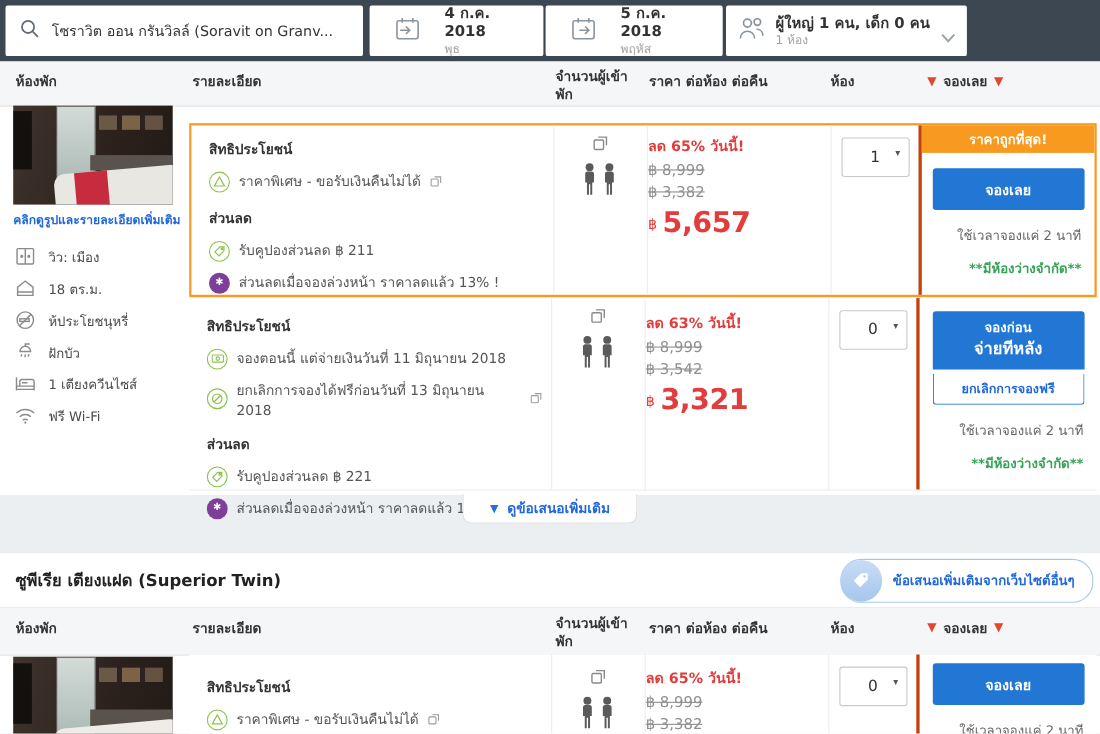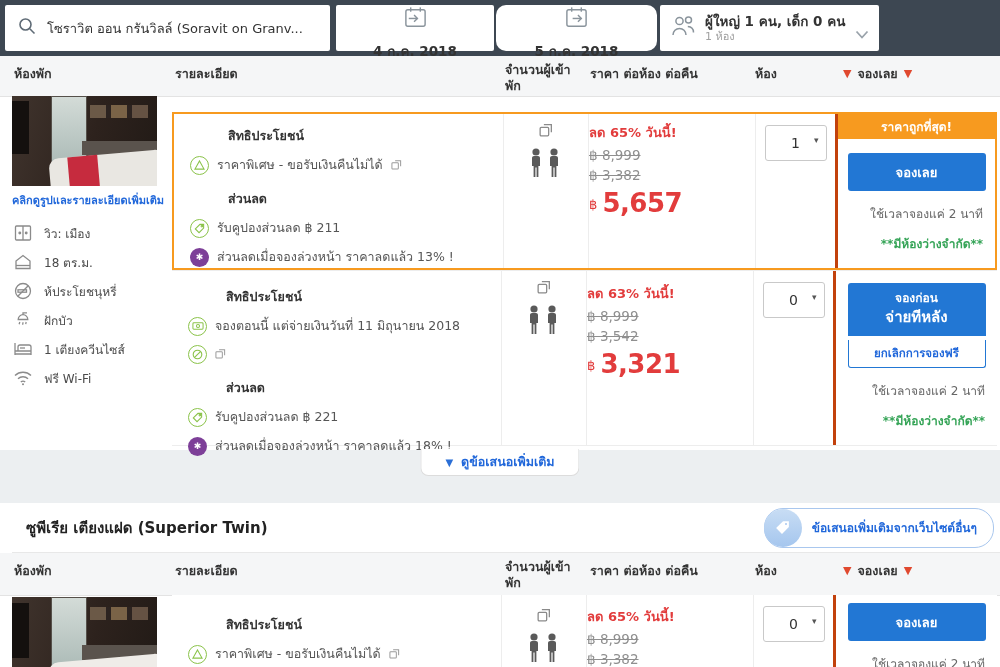--- a/index.html
+++ b/index.html
@@ -3,22 +3,22 @@
 <meta charset="utf-8">
 <style>
   html,body{margin:0;padding:0;background:#e9ecef;font-family:"DejaVu Sans","Liberation Sans",sans-serif;}
   #screen{position:relative;width:1000px;height:667px;overflow:hidden;background:#eceff1;}
 
   
   .topbar{position:absolute;left:0;top:0;width:1000px;height:56px;background:#3d4752;display:flex;align-items:center;padding:0 5px;box-sizing:border-box;}
   .tb-box{background:#fff;height:46px;border-radius:2px;display:flex;align-items:center;box-sizing:border-box;}
   .tb-search{width:325px;padding:0 12px;gap:10px;}
   .tb-search .q{font-size:13px;color:#333;white-space:nowrap;overflow:hidden;}
-  .tb-date{width:158px;margin-left:6px;padding:0 0;gap:9px;flex-direction:column;}
-  .tb-date2{width:161px;margin-left:2px;border-radius:10px;}
+  .tb-date{width:158px;margin-left:6px;padding:0 22px;gap:21px;}
+  .tb-date2{width:161px;margin-left:2px;}
   .tb-col{display:flex;flex-direction:column;line-height:1.25;}
   .tb-col .d1{font-size:13.5px;font-weight:700;color:#333;}
   .tb-col .d2{font-size:11px;color:#a2a2a2;}
   .tb-occ{width:219px;margin-left:3px;padding:0 10px;gap:9px;position:relative;}
   .tb-occ .chev{position:absolute;right:10px;top:19px;}
   .tb-btn{margin-left:3px;width:111px;height:46px;background:#2277d4;border:none;border-radius:2px;color:#fff;font-weight:700;font-size:13.5px;cursor:pointer;font-family:inherit;}
 
   
   .panel1{position:absolute;top:56px;left:0;width:1000px;height:394px;background:#fff;}
   .thead{position:absolute;left:0;right:0;height:40px;background:#f5f6f7;border-bottom:1px solid #e3e3e3;}
@@ -43,21 +43,21 @@
   
   .offer{position:absolute;left:172px;width:825px;background:#fff;display:flex;box-sizing:border-box;}
   .offer1{top:56px;height:158px;border:2px solid #f79a1f;}
   .offer2{top:214px;height:176px;border-top:1px solid #ededed;border-bottom:1px solid #ededed;}
   .offer3{height:120px;width:825px;position:absolute;left:172px;top:92px;display:flex;background:#fff;}
   .c-det{width:329px;box-sizing:border-box;padding:12px 8px 0 16px;}
   .c-occ{width:85px;border-left:1px solid #ededed;box-sizing:border-box;display:flex;flex-direction:column;align-items:center;padding-top:8px;gap:6px;}
   .c-price{width:167px;border-left:1px solid #ededed;box-sizing:border-box;text-align:left;padding:8px 17px 0 0;}
   .c-rooms{width:80px;border-left:1px solid #ededed;box-sizing:border-box;display:flex;justify-content:center;align-items:flex-start;padding-top:11px;}
   .c-book{flex:1;border-left:3px solid #c2410c;box-sizing:border-box;}
-  .det-title{font-size:12.5px;font-weight:700;color:#333;margin-left:38px;}
+  .det-title{font-size:12.5px;font-weight:700;color:#333;}
   .det-line{display:flex;align-items:center;gap:8px;margin-top:9px;font-size:12.5px;color:#555;}
   .gicon{width:19px;height:19px;border-radius:50%;border:1.5px solid #8bc34a;display:flex;align-items:center;justify-content:center;flex:none;box-sizing:border-box;}
   .picon{width:19px;height:19px;border-radius:50%;background:#7d3f98;color:#fff;display:flex;align-items:center;justify-content:center;flex:none;font-size:9px;}
   .mt14{margin-top:14px;}
   .deal{color:#e23c3c;font-size:13px;font-weight:700;}
   .old{color:#8f8f8f;font-size:13.5px;text-decoration:line-through;margin-top:4px;}
   .big{color:#e23c3c;margin-top:5px;white-space:nowrap;}
   .big .cur{font-size:13px;vertical-align:3px;}
   .big .amt{font-size:26px;font-weight:700;letter-spacing:-.5px;}
   .dd{position:relative;width:60px;height:34px;border:1px solid #c9c9c9;border-radius:3px;background:#fff;display:flex;align-items:center;justify-content:center;font-size:14px;color:#333;cursor:pointer;}
@@ -69,21 +69,21 @@
   .bookbtn2 .l2{font-size:15px;font-weight:700;line-height:1.4;}
   .cancelbtn{margin:4px auto;width:138px;box-sizing:border-box;border:1px solid #2277d4;border-top:none;background:#fff;color:#2067da;font-size:11.5px;font-weight:700;text-align:center;padding:4px 0 5px;border-radius:0 0 3px 3px;cursor:pointer;}
   .time-note{font-size:12px;color:#666;text-align:right;padding-right:12px;margin-top:13px;}
   .avail{font-size:12px;color:#35a457;font-weight:700;text-align:right;padding-right:12px;margin-top:11px;}
 
   .more-tab{position:absolute;top:449px;left:50%;transform:translateX(-50%);height:27px;background:#fff;border:1px solid #dcdcdc;border-top:none;border-radius:0 0 8px 8px;display:flex;align-items:center;gap:8px;padding:0 24px;color:#2067da;font-size:12.5px;font-weight:600;cursor:pointer;box-sizing:border-box;}
   .more-tab .mtri{font-size:10px;color:#2b6fd6;}
 
   
   .panel2{position:absolute;top:503px;left:0;width:1000px;height:200px;background:#fff;}
-  .sec2-head{position:absolute;top:0;left:12px;right:0;height:50px;border-bottom:1px solid #e8e8e8;display:flex;align-items:center;padding:0 6px 0 14px;box-sizing:border-box;}
+  .sec2-head{position:absolute;top:0;left:0;right:0;height:50px;border-bottom:1px solid #e8e8e8;display:flex;align-items:center;padding:0 6px 0 14px;box-sizing:border-box;}
   .sec2-title{flex:1;font-size:15px;font-weight:700;color:#222;}
   .pill{display:flex;align-items:center;height:38px;border:1px solid #a9c7ee;border-radius:19px;background:#fff;padding-right:16px;color:#2067da;font-size:12px;font-weight:600;gap:10px;cursor:pointer;}
   .pill-circle{width:38px;height:38px;border-radius:50%;background:linear-gradient(#c8ddf4,#a5c6ee);display:flex;align-items:center;justify-content:center;margin-left:-1px;flex:none;}
   .thead2{position:absolute;top:50px;left:0;right:0;height:42px;background:#f5f6f7;border-bottom:1px solid #e3e3e3;}
   .photo2{position:absolute;left:12px;top:94px;width:145px;height:95px;}
 </style>
 </head>
 <body>
 
 <div id="screen">
@@ -322,20 +322,21 @@
             </span>
           <span>จองตอนนี้ แต่จ่ายเงินวันที่ 11 มิถุนายน 2018</span>
         </div>
         <div class="det-line">
           <span class="gicon">
               <svg width="11" height="11" viewBox="0 0 12 12" fill="none" stroke="#8bc34a" stroke-width="1.2">
                 <circle cx="6" cy="6" r="4.7"></circle>
                 <line x1="2.8" y1="9.2" x2="9.2" y2="2.8"></line>
               </svg>
             </span>
+          <span>ยกเลิกการจองได้ฟรีก่อนวันที่ 13 มิถุนายน 2018</span>
           <span><svg width="11" height="11" viewBox="0 0 12 12" fill="none" stroke="#9b9b9b" stroke-width="1.1">
                 <rect x="1" y="4" width="7" height="7" rx="1"></rect>
                 <path d="M4.5 2 H10.5 V8"></path>
               </svg></span>
         </div>
         <div class="det-title mt14">ส่วนลด</div>
         <div class="det-line">
           <span class="gicon">
               <svg width="11" height="11" viewBox="0 0 12 12" fill="none" stroke="#8bc34a" stroke-width="1.2">
                 <path d="M1.5 6.5 L6.5 1.5 H10.5 V5.5 L5.5 10.5 Z"></path>

